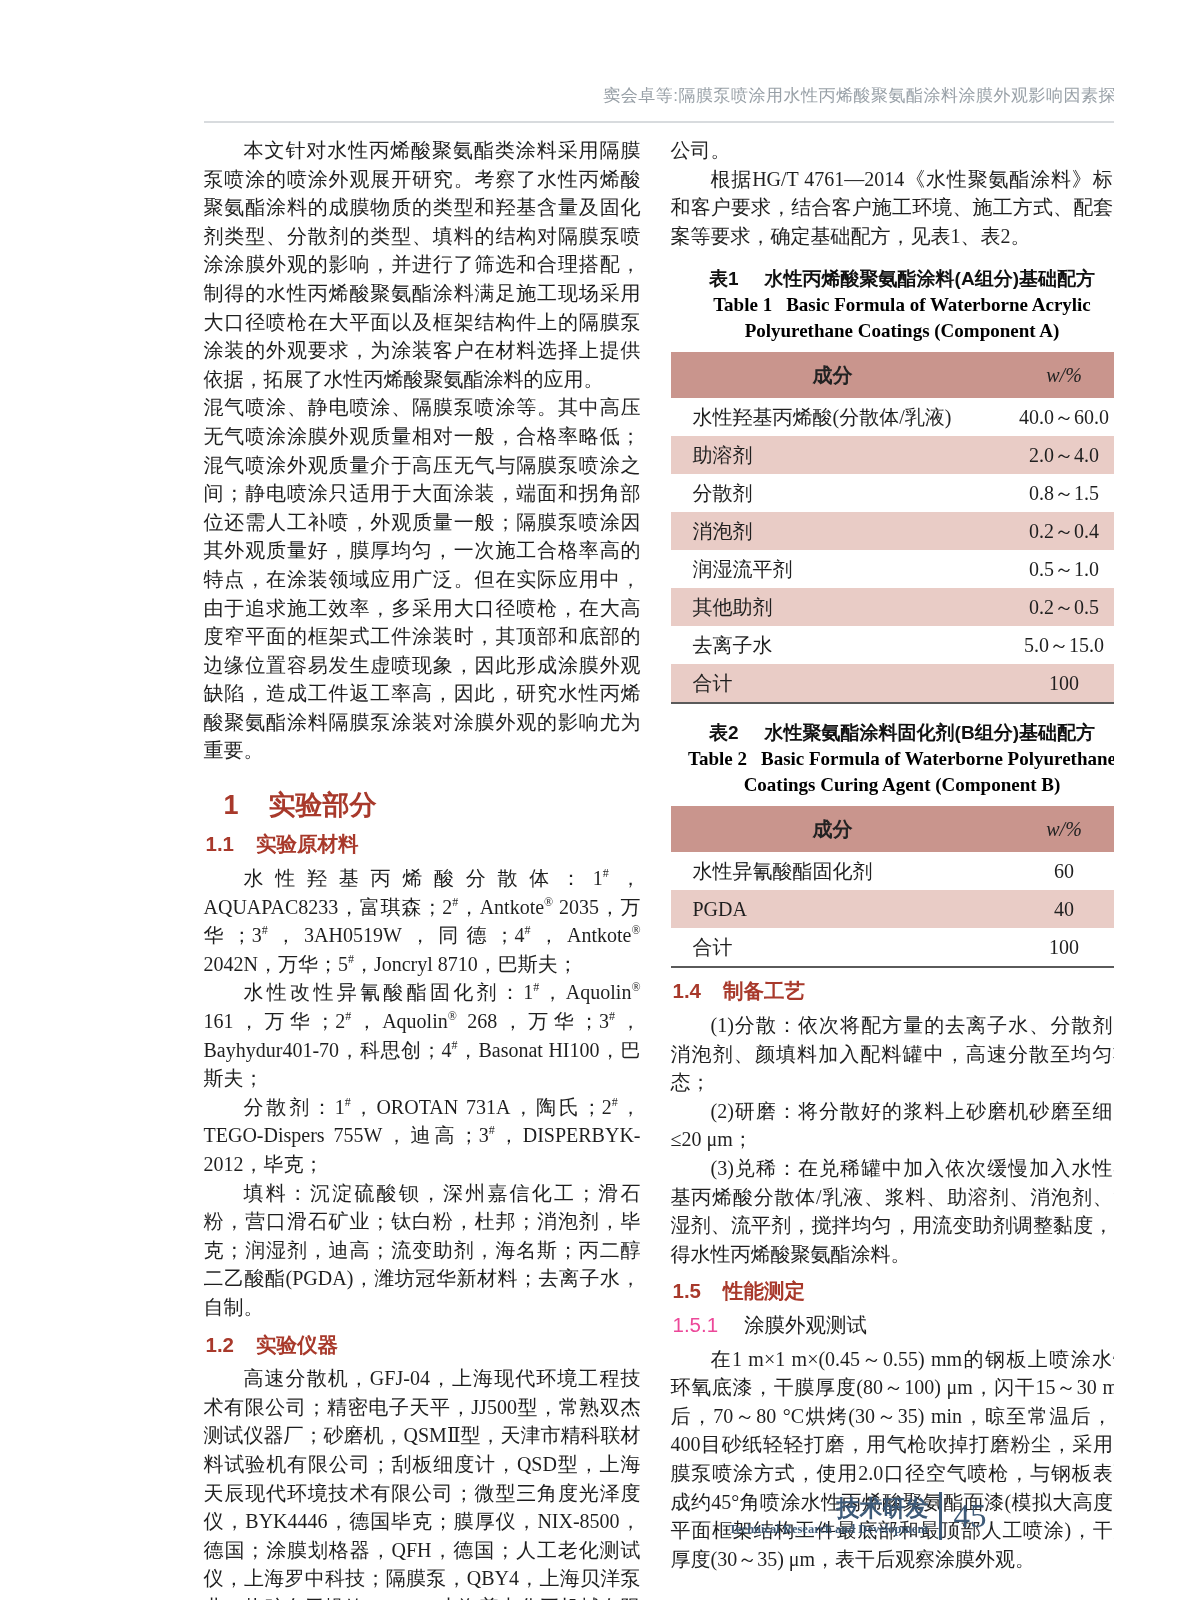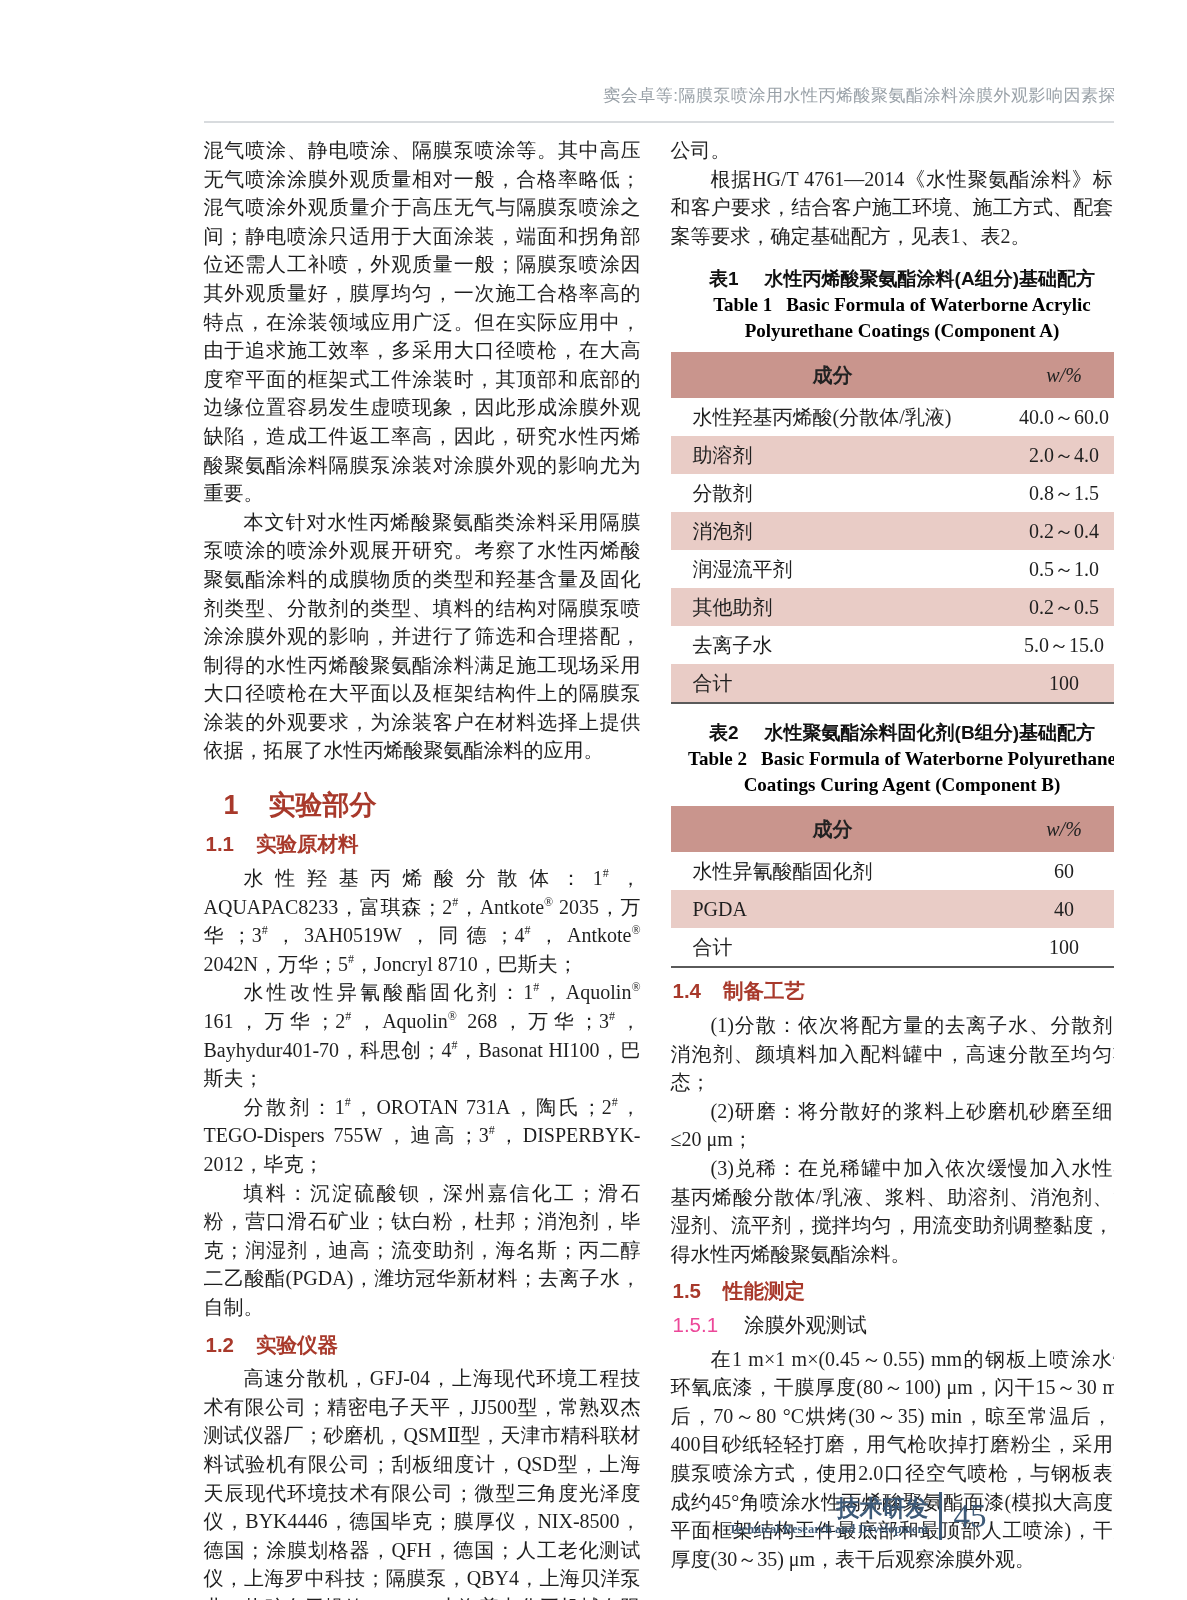--- a/index.html
+++ b/index.html
@@ -93,22 +93,22 @@
 <body>
 
 <div class="page">
 
   <div class="running-head">窦会卓等:隔膜泵喷涂用水性丙烯酸聚氨酯涂料涂膜外观影响因素探究</div>
   <div class="head-rule"></div>
 
   <div class="columns">
 
     <div class="col-left">
+      <p class="body-text">本文针对水性丙烯酸聚氨酯类涂料采用隔膜泵喷涂的喷涂外观展开研究。考察了水性丙烯酸聚氨酯涂料的成膜物质的类型和羟基含量及固化剂类型、分散剂的类型、填料的结构对隔膜泵喷涂涂膜外观的影响，并进行了筛选和合理搭配，制得的水性丙烯酸聚氨酯涂料满足施工现场采用大口径喷枪在大平面以及框架结构件上的隔膜泵涂装的外观要求，为涂装客户在材料选择上提供依据，拓展了水性丙烯酸聚氨酯涂料的应用。</p>
       <p class="body-text no-indent">混气喷涂、静电喷涂、隔膜泵喷涂等。其中高压无气喷涂涂膜外观质量相对一般，合格率略低；混气喷涂外观质量介于高压无气与隔膜泵喷涂之间；静电喷涂只适用于大面涂装，端面和拐角部位还需人工补喷，外观质量一般；隔膜泵喷涂因其外观质量好，膜厚均匀，一次施工合格率高的特点，在涂装领域应用广泛。但在实际应用中，由于追求施工效率，多采用大口径喷枪，在大高度窄平面的框架式工件涂装时，其顶部和底部的边缘位置容易发生虚喷现象，因此形成涂膜外观缺陷，造成工件返工率高，因此，研究水性丙烯酸聚氨酯涂料隔膜泵涂装对涂膜外观的影响尤为重要。</p>
-      <p class="body-text">本文针对水性丙烯酸聚氨酯类涂料采用隔膜泵喷涂的喷涂外观展开研究。考察了水性丙烯酸聚氨酯涂料的成膜物质的类型和羟基含量及固化剂类型、分散剂的类型、填料的结构对隔膜泵喷涂涂膜外观的影响，并进行了筛选和合理搭配，制得的水性丙烯酸聚氨酯涂料满足施工现场采用大口径喷枪在大平面以及框架结构件上的隔膜泵涂装的外观要求，为涂装客户在材料选择上提供依据，拓展了水性丙烯酸聚氨酯涂料的应用。</p>
 
       <h1 class="sec1">
         <span class="num">1</span><span>实验部分</span>
       </h1>
 
       <h2 class="sec2">
         <span class="num">1.1</span><span>实验原材料</span>
       </h2>
       <p class="body-text">水性羟基丙烯酸分散体：1<sup>#</sup>，AQUAPAC8233，富琪森；2<sup>#</sup>，Antkote<sup>®</sup> 2035，万华；3<sup>#</sup>，3AH0519W，同德；4<sup>#</sup>，Antkote<sup>®</sup> 2042N，万华；5<sup>#</sup>，Joncryl 8710，巴斯夫；</p>
       <p class="body-text">水性改性异氰酸酯固化剂：1<sup>#</sup>，Aquolin<sup>®</sup> 161，万华；2<sup>#</sup>，Aquolin<sup>®</sup> 268，万华；3<sup>#</sup>，Bayhydur401-70，科思创；4<sup>#</sup>，Basonat HI100，巴斯夫；</p>

